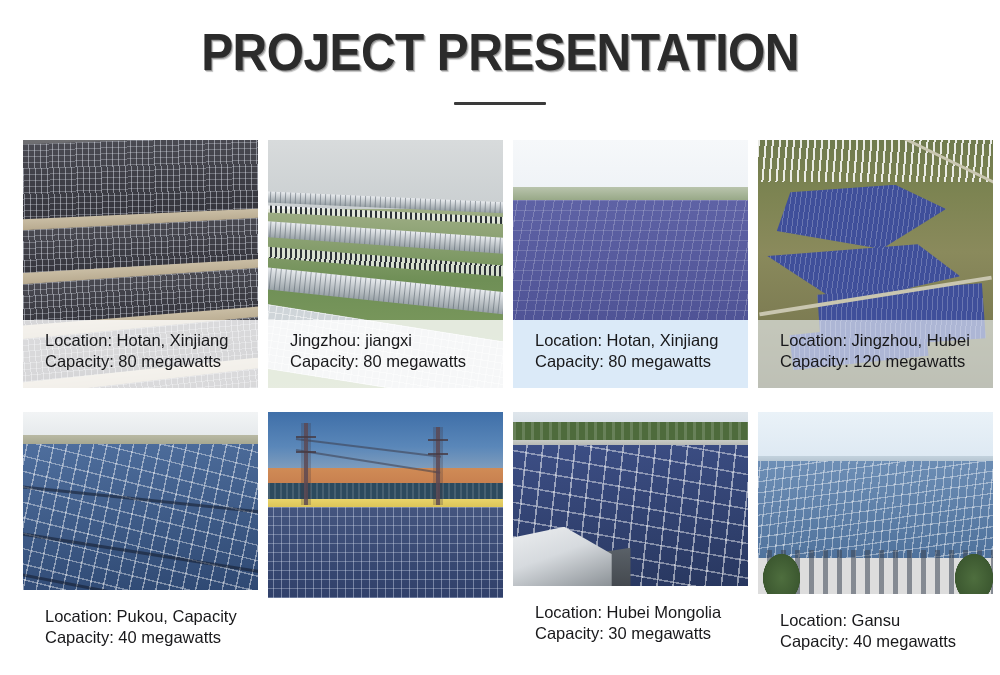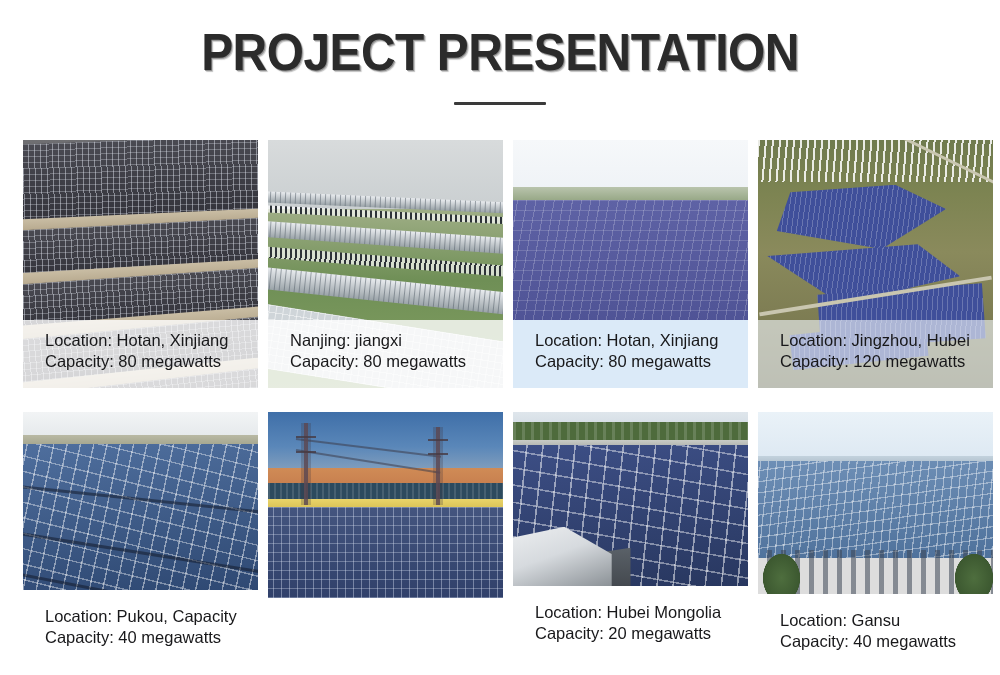--- a/index.html
+++ b/index.html
@@ -291,21 +291,21 @@
           <div class="c2-water"></div>
           <div class="c2-band" style="left:-14%; top:20%;  width:132%; height:11px; transform:rotate(2.6deg);"></div>
           <div class="c2-edge" style="left:-14%; top:26%;  width:132%; height:7px;  transform:rotate(2.8deg);"></div>
           <div class="c2-band" style="left:-14%; top:32%;  width:132%; height:16px; transform:rotate(4deg);"></div>
           <div class="c2-edge" style="left:-14%; top:42%;  width:132%; height:11px; transform:rotate(4.6deg);"></div>
           <div class="c2-band" style="left:-14%; top:50%;  width:132%; height:22px; transform:rotate(6deg);"></div>
           <div class="c2-band" style="left:-14%; top:66%;  width:132%; height:30px; transform:rotate(8deg);"></div>
           <div class="panelgrid" style="left:-14%; top:74%; width:132%; height:26%; transform:rotate(9deg); background-color:#cfd5d9;"></div>
         </div>
         <div class="caption-overlay cap-white">
-          <div class="cap-line">Nanjing: jiangxi</div>
+          <div class="cap-line">Jingzhou: jiangxi</div>
           <div class="cap-line">Capacity: 80 megawatts</div>
         </div>
       </div>
     </div>
 
     <div class="card card-3">
       <div class="thumb">
         <div class="scene">
           <div class="c3-sky"></div>
           <div class="c3-horizon"></div>
@@ -382,21 +382,21 @@
           <div class="c7-sky"></div>
           <div class="c7-trees"></div>
           <div class="c7-parapet"></div>
           <div class="c7-field"></div>
           <div class="c7-roofdark"></div>
           <div class="c7-roofblock"></div>
         </div>
       </div>
       <div class="caption-below">
         <div class="cap-line">Location: Hubei Mongolia</div>
-        <div class="cap-line">Capacity: 20 megawatts</div>
+        <div class="cap-line">Capacity: 30 megawatts</div>
       </div>
     </div>
 
     <div class="card card-8">
       <div class="thumb">
         <div class="scene">
           <div class="c8-sky"></div>
           <div class="c8-far"></div>
           <div class="c8-roof"></div>
           <div class="c8-building"></div>

